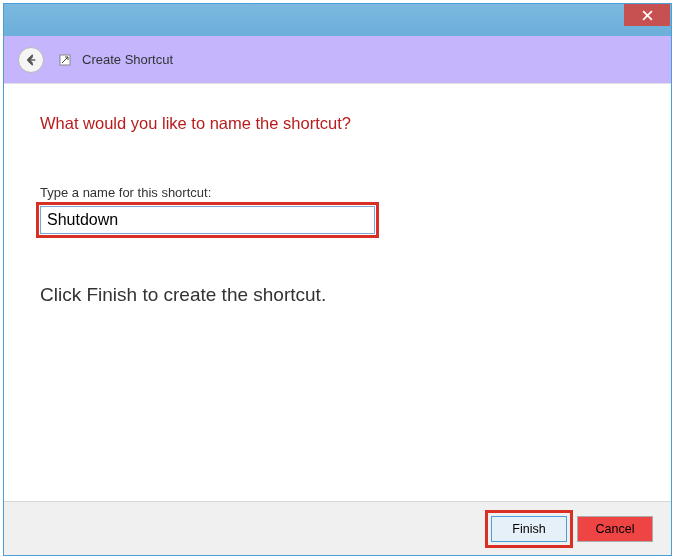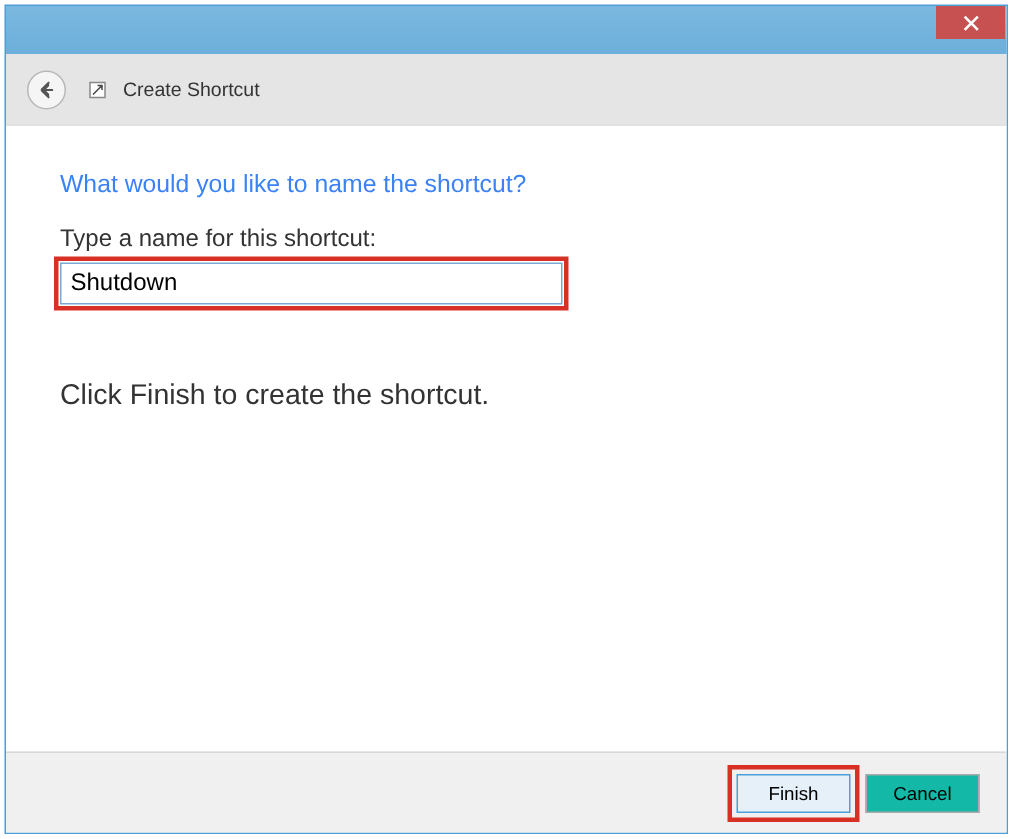--- a/index.html
+++ b/index.html
@@ -36,21 +36,21 @@
       align-items: center;
       justify-content: center;
       font-size: 12px;
       font-weight: bold;
       margin-right: 1px;
       cursor: pointer;
     }
     .close-btn svg { width: 11px; height: 11px; }
     .header {
       height: 48px;
-      background: #e5e5e5;
+      background: #c4b5fd;
       border-bottom: 1px solid #e0e0e0;
       display: flex;
       align-items: center;
       padding: 0 14px;
       gap: 12px;
     }
     .back-btn {
       width: 26px;
       height: 26px;
       border-radius: 50%;
@@ -77,26 +77,26 @@
       margin-left: -2px;
     }
     .content {
       padding: 30px 36px 0 36px;
       position: relative;
       height: calc(100% - 32px - 48px - 54px);
       background: #fff;
     }
     .heading {
       font-size: 16.5px;
-      color: #3b82f6;
-      margin-bottom: 18px;
+      color: #b91c1c;
+      margin-bottom: 52px;
       font-weight: 400;
     }
     .field-label {
-      font-size: 16px;
+      font-size: 13px;
       color: #333;
       margin-bottom: 6px;
     }
     .input-wrap {
       position: relative;
       width: 335px;
     }
     .text-input {
       width: 100%;
       height: 28px;
@@ -132,21 +132,21 @@
       display: flex;
       justify-content: flex-end;
       align-items: center;
       padding: 0 18px;
       gap: 10px;
     }
     .btn {
       min-width: 76px;
       height: 26px;
       border: 1px solid #aaa;
-      background: #14b8a6;
+      background: #ef4444;
       font-size: 12.5px;
       font-family: inherit;
       cursor: pointer;
       display: flex;
       align-items: center;
       justify-content: center;
       position: relative;
     }
     .btn-primary {
       border: 1px solid #4a9fd8;

